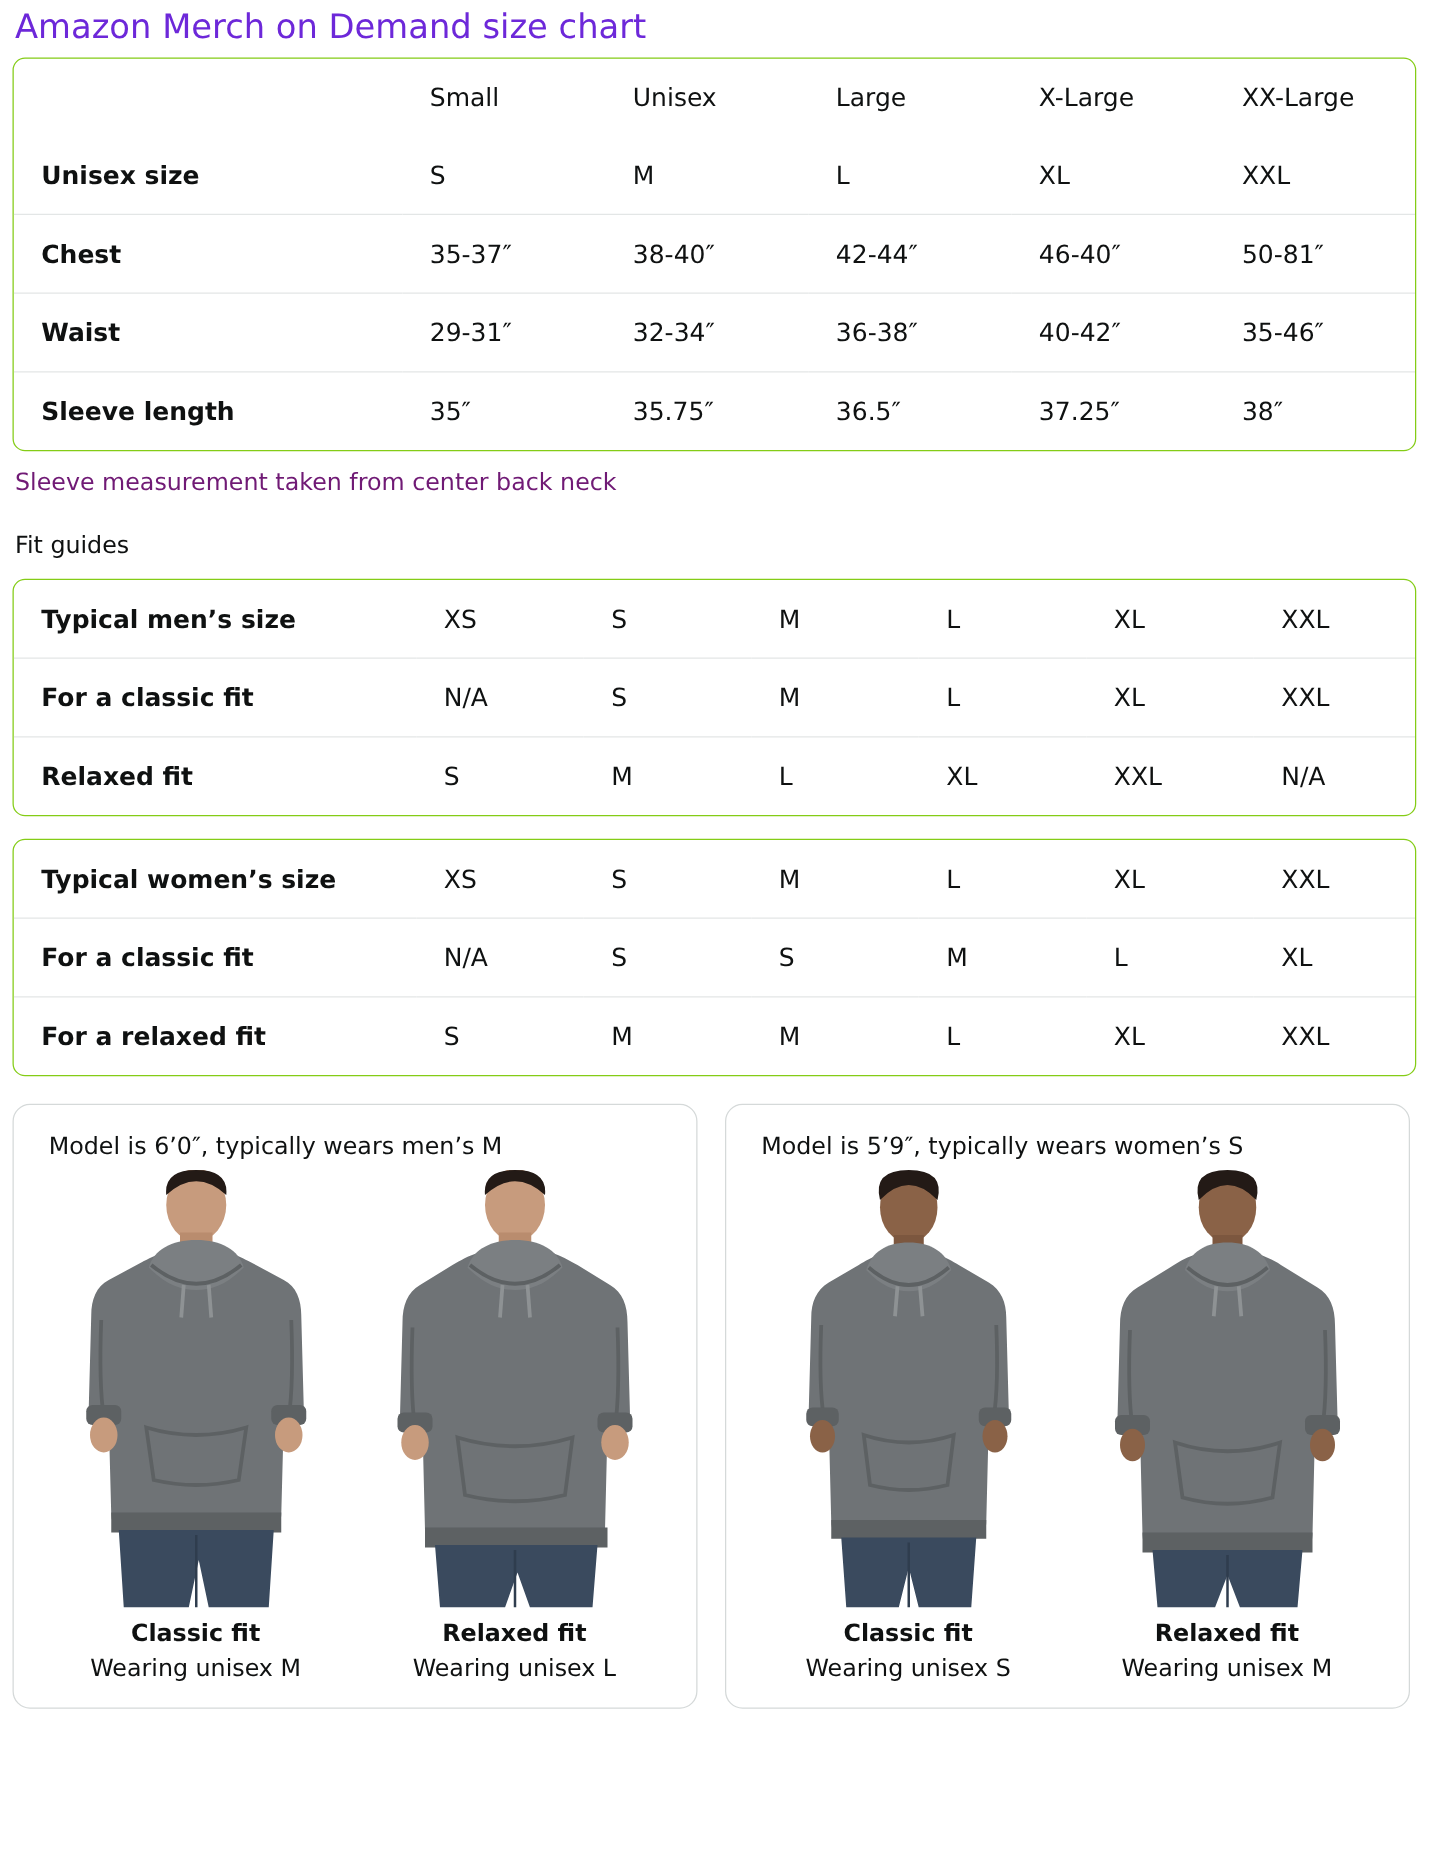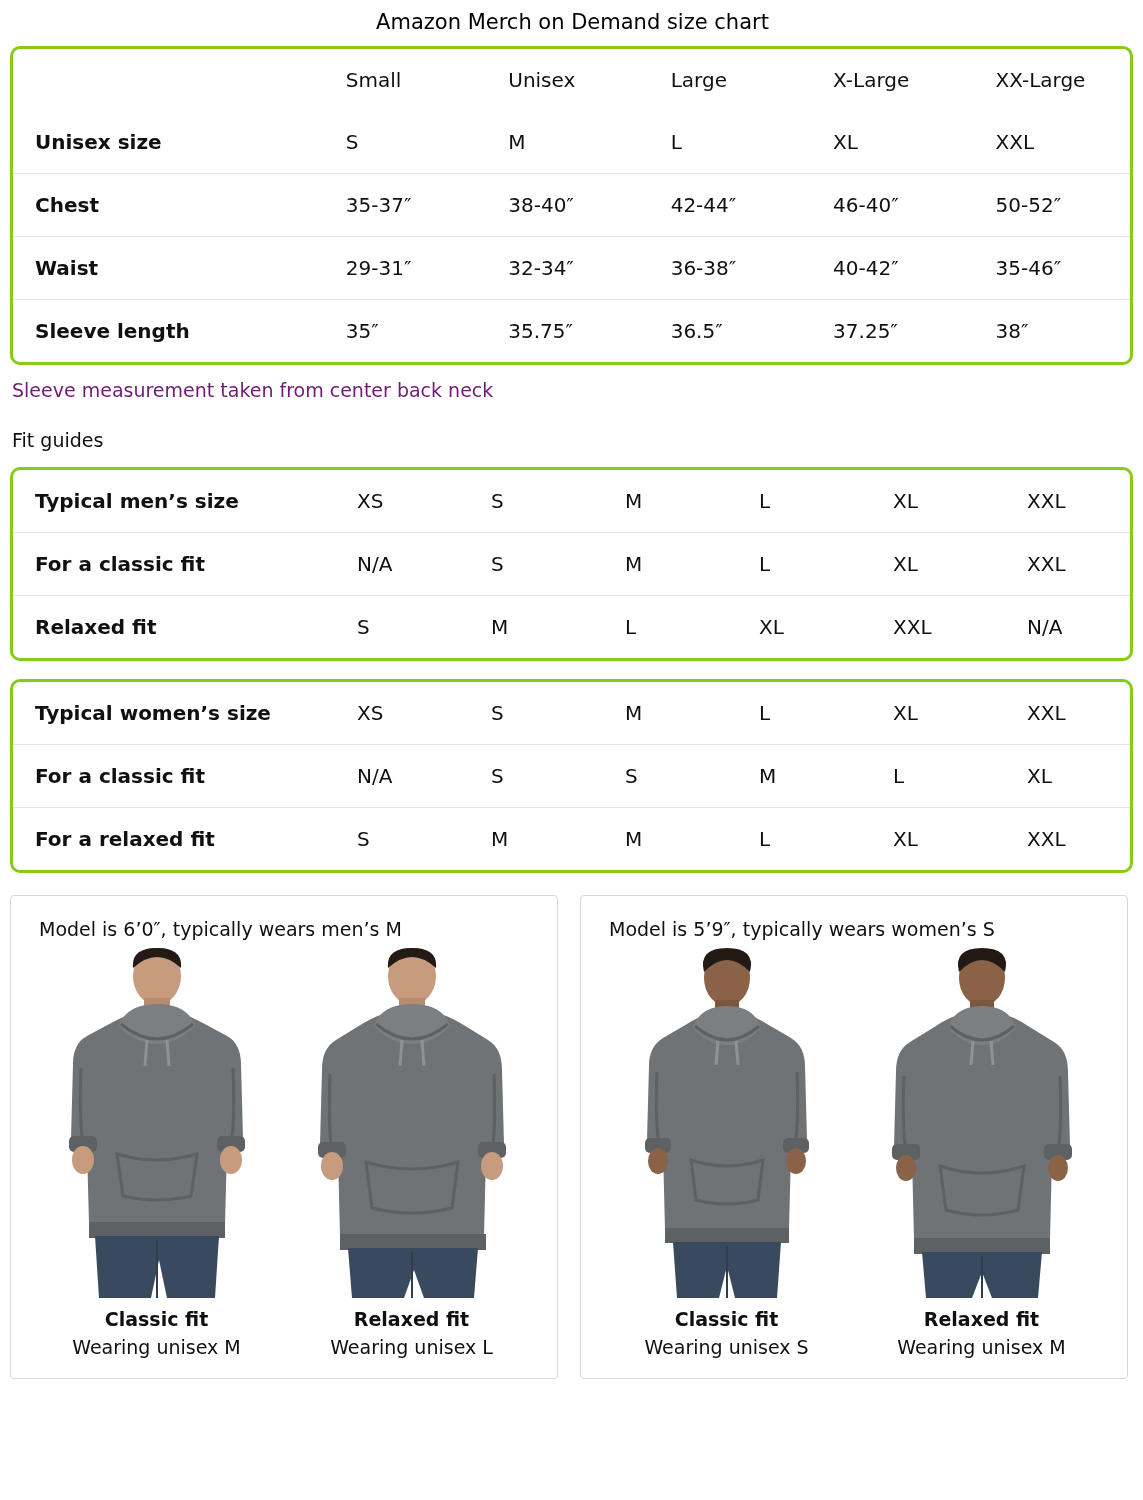--- a/index.html
+++ b/index.html
@@ -13,34 +13,33 @@
     height: 1500px;
     font-family: "DejaVu Sans", "Liberation Sans", sans-serif;
     color: #0f1111;
     overflow: hidden;
   }
   .page {
     width: 1143px;
     padding: 8px 10px 0 10px;
   }
   .chart-title {
-    font-size: 21px;
+    font-size: 27px;
     line-height: 28px;
-    color: #000000;
+    color: #6d28d9;
     margin: 0 0 10px 2px;
     font-weight: 400;
-    text-align: center;
   }
   table {
     border-collapse: collapse;
     width: 1123px;
     table-layout: fixed;
   }
   .panel {
-    border: 3px solid #84cc16;
+    border: 1px solid #84cc16;
     border-radius: 10px;
     overflow: hidden;
     width: 1123px;
   }
   .panel + .note {
     margin-top: 12px;
   }
   td, th {
     text-align: left;
     font-size: 20px;
@@ -80,21 +79,21 @@
   .t-fit col.cx { width: 134px; }
 
   
   .models {
     display: flex;
     gap: 22px;
     margin-top: 22px;
   }
   .model-card {
     border: 1px solid #d5d9d9;
-    border-radius: 4px;
+    border-radius: 14px;
     width: 548px;
     padding: 20px 18px 18px 18px;
   }
   .model-card-title {
     font-size: 19px;
     line-height: 26px;
     margin: 0 0 6px 10px;
   }
   .model-row {
     display: flex;
@@ -157,21 +156,21 @@
           <td>L</td>
           <td>XL</td>
           <td>XXL</td>
         </tr>
         <tr>
           <td class="rowlabel">Chest</td>
           <td>35-37″</td>
           <td>38-40″</td>
           <td>42-44″</td>
           <td>46-40″</td>
-          <td>50-52″</td>
+          <td>50-81″</td>
         </tr>
         <tr>
           <td class="rowlabel">Waist</td>
           <td>29-31″</td>
           <td>32-34″</td>
           <td>36-38″</td>
           <td>40-42″</td>
           <td>35-46″</td>
         </tr>
         <tr>

